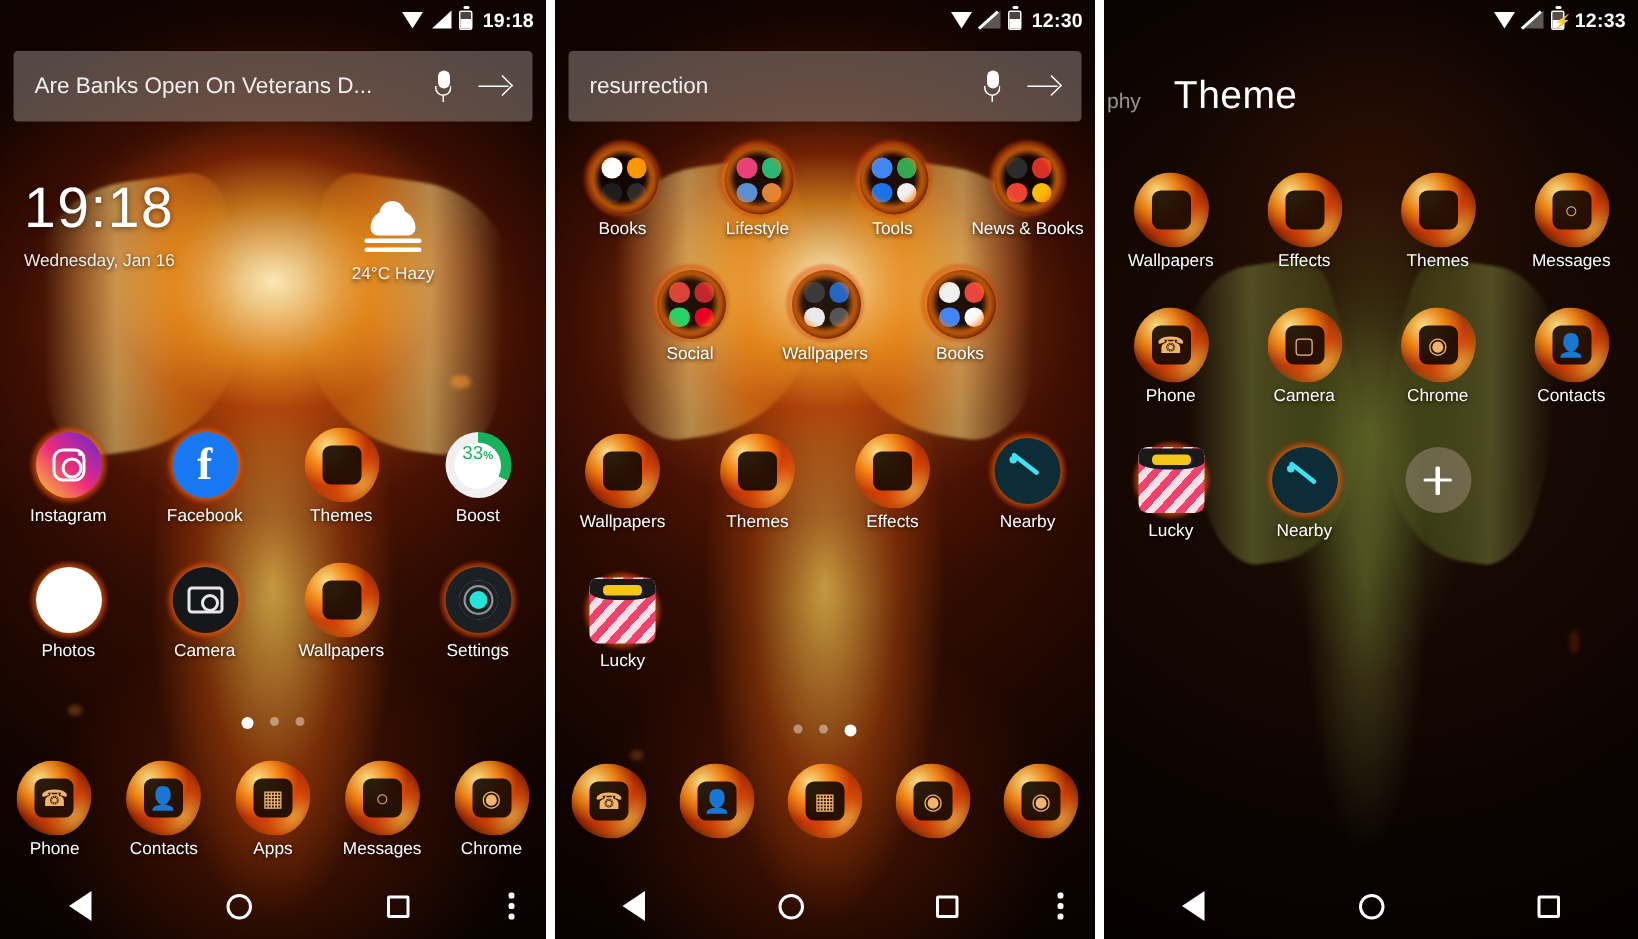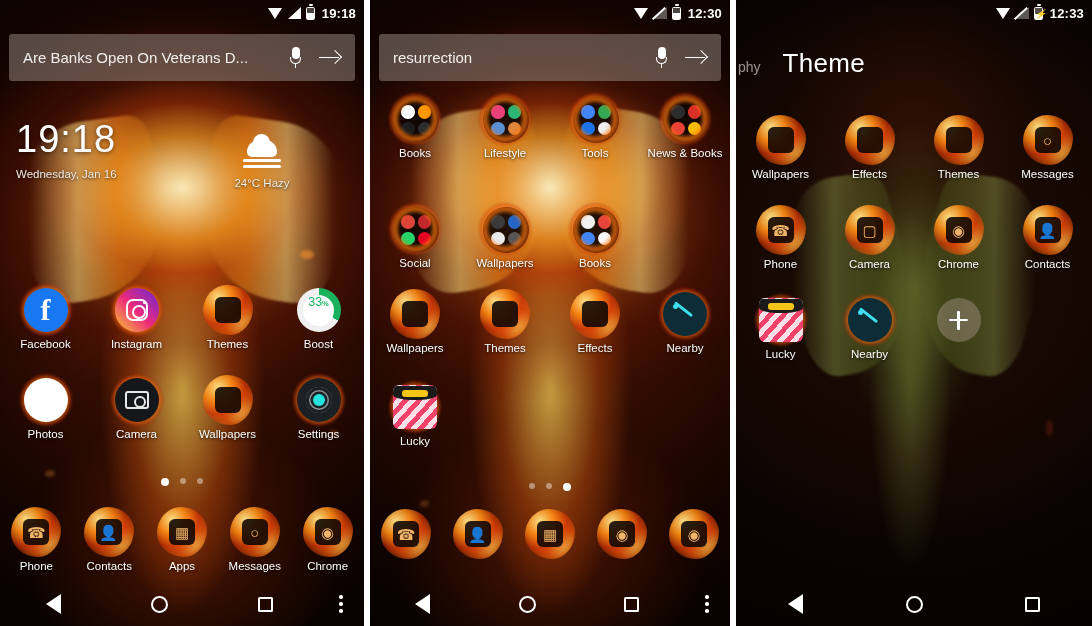--- a/index.html
+++ b/index.html
@@ -226,32 +226,32 @@
             <i class="l2"></i>
           </div>
         <div class="wtxt">24°C Hazy</div>
       </div>
     </div>
 
     <div class="grid" style="top:288px;">
       <div class="cell" style="width:25%">
         <div class="bi-wrap">
             <div class="flame"></div>
-            <div class="bi fb"></div>
-          </div>
-        <div class="lbl">Facebook</div>
-      </div>
-      <div class="cell" style="width:25%">
-        <div class="bi-wrap">
-            <div class="flame"></div>
             <div class="bi ig">
               <div class="sq"></div>
             </div>
           </div>
         <div class="lbl">Instagram</div>
+      </div>
+      <div class="cell" style="width:25%">
+        <div class="bi-wrap">
+            <div class="flame"></div>
+            <div class="bi fb"></div>
+          </div>
+        <div class="lbl">Facebook</div>
       </div>
       <div class="cell" style="width:25%">
         <div class="fi">
             <div class="flame"></div>
             <div class="core"></div>
           </div>
         <div class="lbl">Themes</div>
       </div>
       <div class="cell" style="width:25%">
         <div class="boost">
@@ -453,21 +453,21 @@
               <span style="background:#2b2b2b"></span>
               <span style="background:#d93025"></span>
               <span style="background:#ea4335"></span>
               <span style="background:#fbbc04"></span>
             </div>
           </div>
         <div class="lbl">News &amp; Books</div>
         </div>
     </div>
 
-    <div class="grid" style="top:207px;">
+    <div class="grid" style="top:180px;justify-content:center;">
       <div class="cell" style="width:25%">
         <div class="bi-wrap">
             <div class="flame"></div>
           <div class="folder">
               <span style="background:#db4437"></span>
               <span style="background:#c1272d"></span>
               <span style="background:#25d366"></span>
               <span style="background:#e60023"></span>
             </div>
           </div>

